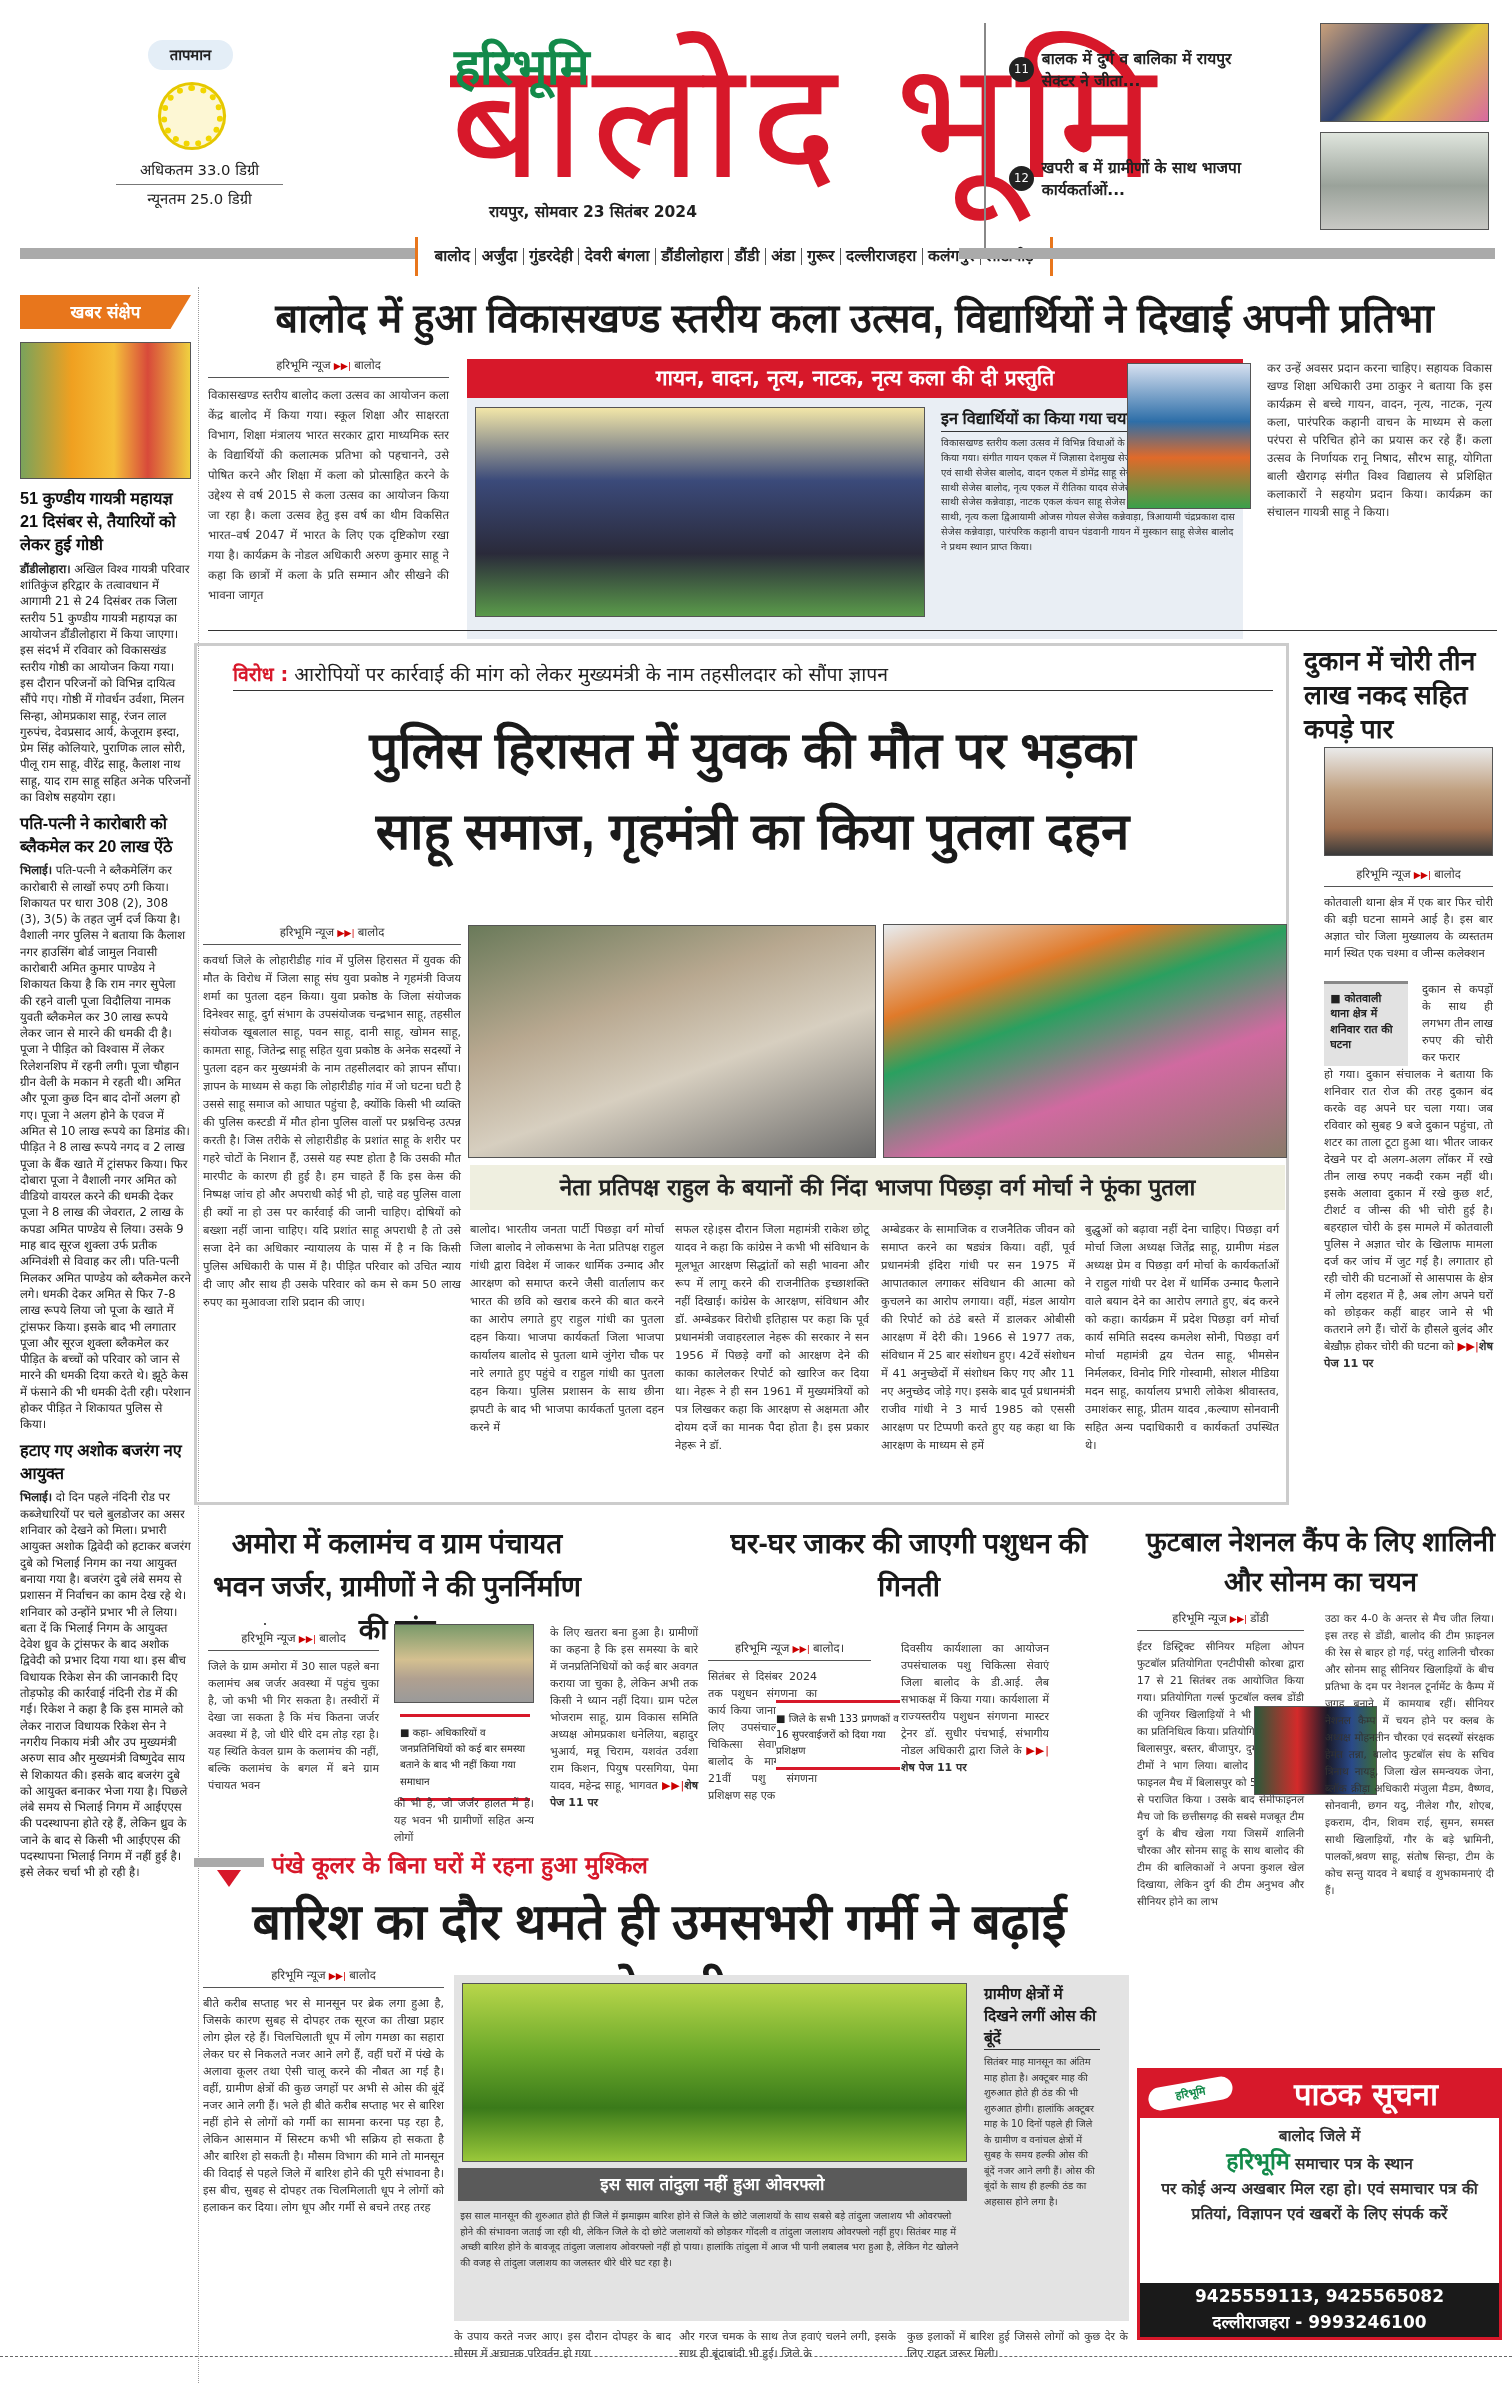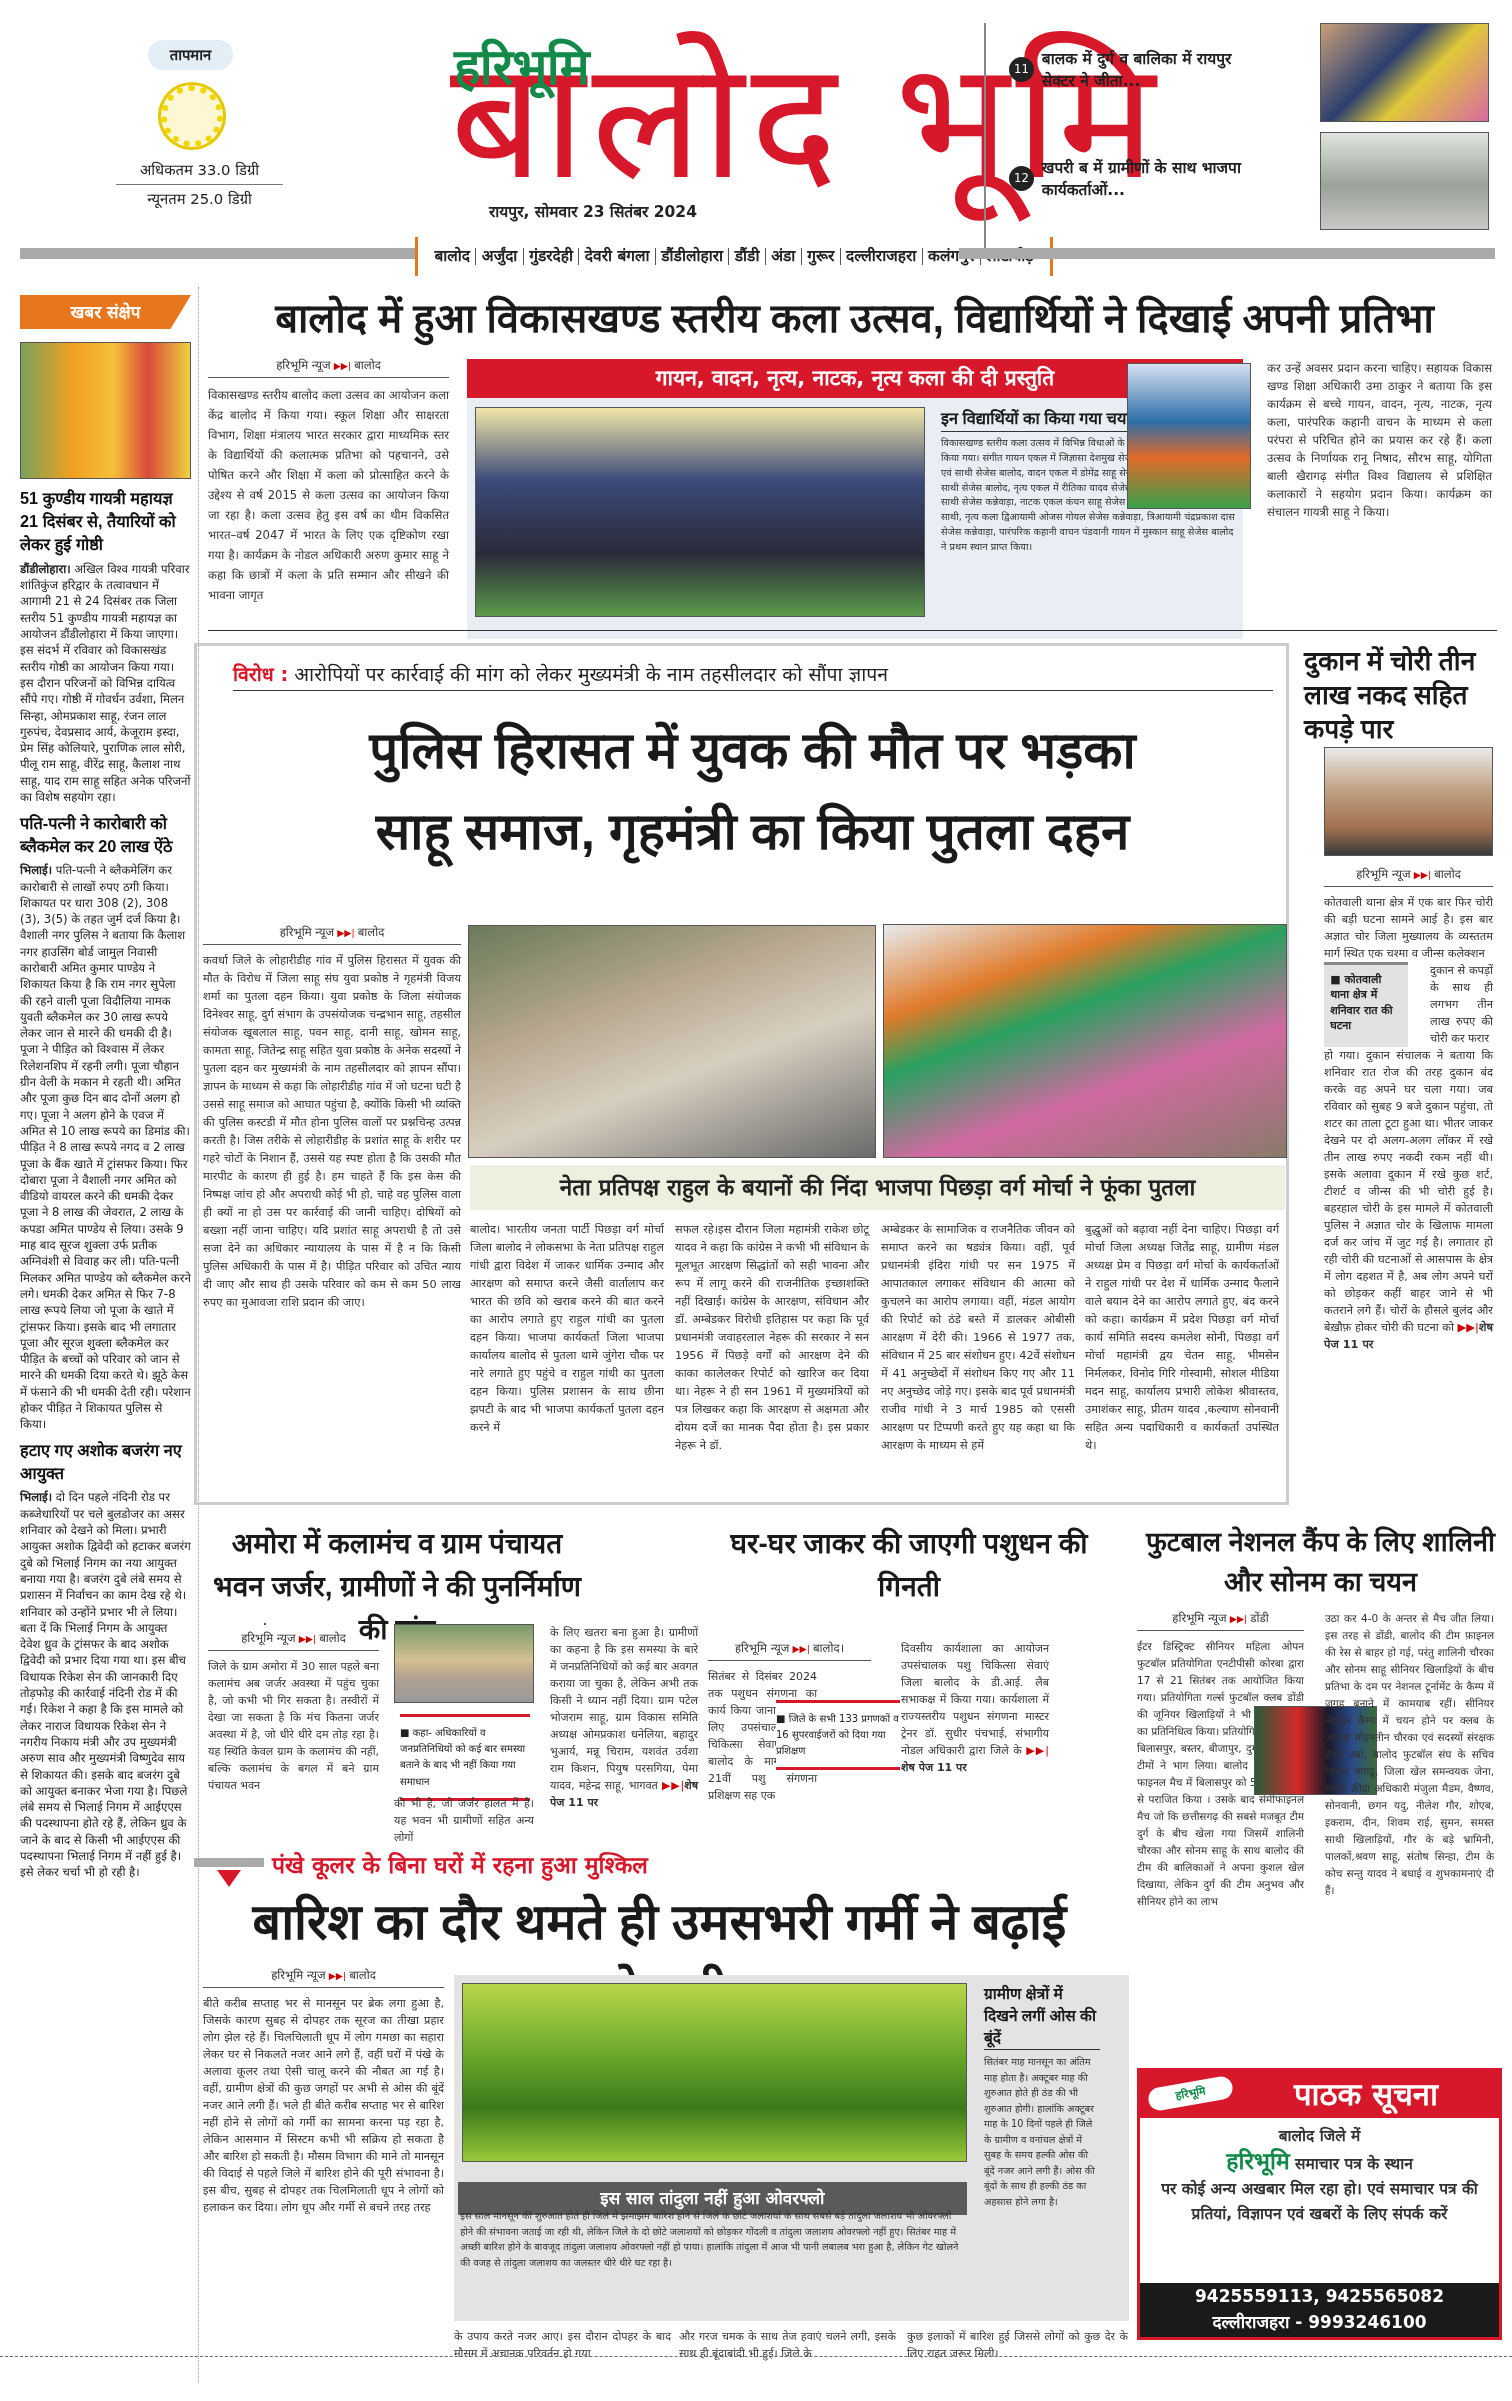--- a/index.html
+++ b/index.html
@@ -127,21 +127,21 @@
 <div class="abs txt" style="left:470px;top:1221px;width:194px;font-size:11.3px;line-height:18px">बालोद। भारतीय जनता पार्टी पिछड़ा वर्ग मोर्चा जिला बालोद ने लोकसभा के नेता प्रतिपक्ष राहुल गांधी द्वारा विदेश में जाकर धार्मिक उन्माद और आरक्षण को समाप्त करने जैसी वार्तालाप कर भारत की छवि को खराब करने की बात करने का आरोप लगाते हुए राहुल गांधी का पुतला दहन किया। भाजपा कार्यकर्ता जिला भाजपा कार्यालय बालोद से पुतला थामे जुंगेरा चौक पर नारे लगाते हुए पहुंचे व राहुल गांधी का पुतला दहन किया। पुलिस प्रशासन के साथ छीना झपटी के बाद भी भाजपा कार्यकर्ता पुतला दहन करने में</div>
 <div class="abs txt" style="left:675px;top:1221px;width:194px;font-size:11.3px;line-height:18px">सफल रहे।इस दौरान जिला महामंत्री राकेश छोटू यादव ने कहा कि कांग्रेस ने कभी भी संविधान के मूलभूत आरक्षण सिद्धांतों को सही भावना और रूप में लागू करने की राजनीतिक इच्छाशक्ति नहीं दिखाई। कांग्रेस के आरक्षण, संविधान और डॉ. अम्बेडकर विरोधी इतिहास पर कहा कि पूर्व प्रधानमंत्री जवाहरलाल नेहरू की सरकार ने सन 1956 में पिछड़े वर्गों को आरक्षण देने की काका कालेलकर रिपोर्ट को खारिज कर दिया था। नेहरू ने ही सन 1961 में मुख्यमंत्रियों को पत्र लिखकर कहा कि आरक्षण से अक्षमता और दोयम दर्जे का मानक पैदा होता है। इस प्रकार नेहरू ने डॉ.</div>
 <div class="abs txt" style="left:881px;top:1221px;width:194px;font-size:11.3px;line-height:18px">अम्बेडकर के सामाजिक व राजनैतिक जीवन को समाप्त करने का षड्यंत्र किया। वहीं, पूर्व प्रधानमंत्री इंदिरा गांधी पर सन 1975 में आपातकाल लगाकर संविधान की आत्मा को कुचलने का आरोप लगाया। वहीं, मंडल आयोग की रिपोर्ट को ठंडे बस्ते में डालकर ओबीसी आरक्षण में देरी की। 1966 से 1977 तक, संविधान में 25 बार संशोधन हुए। 42वें संशोधन में 41 अनुच्छेदों में संशोधन किए गए और 11 नए अनुच्छेद जोड़े गए। इसके बाद पूर्व प्रधानमंत्री राजीव गांधी ने 3 मार्च 1985 को एससी आरक्षण पर टिप्पणी करते हुए यह कहा था कि आरक्षण के माध्यम से हमें</div>
 <div class="abs txt" style="left:1085px;top:1221px;width:194px;font-size:11.3px;line-height:18px">बुद्धुओं को बढ़ावा नहीं देना चाहिए। पिछड़ा वर्ग मोर्चा जिला अध्यक्ष जितेंद्र साहू, ग्रामीण मंडल अध्यक्ष प्रेम व पिछड़ा वर्ग मोर्चा के कार्यकर्ताओं ने राहुल गांधी पर देश में धार्मिक उन्माद फैलाने वाले बयान देने का आरोप लगाते हुए, बंद करने को कहा। कार्यक्रम में प्रदेश पिछड़ा वर्ग मोर्चा कार्य समिति सदस्य कमलेश सोनी, पिछड़ा वर्ग मोर्चा महामंत्री द्वय चेतन साहू, भीमसेन निर्मलकर, विनोद गिरि गोस्वामी, सोशल मीडिया मदन साहू, कार्यालय प्रभारी लोकेश श्रीवास्तव, उमाशंकर साहू, प्रीतम यादव ,कल्याण सोनवानी सहित अन्य पदाधिकारी व कार्यकर्ता उपस्थित थे।</div>
 
 <div class="abs head" style="left:1304px;top:644px;width:194px;font-size:26.4px;line-height:34px;">दुकान में चोरी तीन लाख नकद सहित कपड़े पार</div>
 <div class="abs img" style="left:1324px;top:747px;width:169px;height:109px;background:linear-gradient(180deg,#eaeaea,#c0a080 40%,#a07050 75%,#3a3a3a)"></div>
 <div class="abs" style="left:1324px;top:866px;width:169px">
   <div class="byline"><span>हरिभूमि न्यूज</span><span class="arr">▶▶|</span><span>बालोद</span></div>
   <div class="txt" style="font-size:11.3px;line-height:17px">कोतवाली थाना क्षेत्र में एक बार फिर चोरी की बड़ी घटना सामने आई है। इस बार अज्ञात चोर जिला मुख्यालय के व्यस्ततम मार्ग स्थित एक चश्मा व जीन्स कलेक्शन</div>
-  <div style="display:flex;gap:22px;margin-top:0">
+  <div style="display:flex;gap:14px;margin-top:19px">
     <div class="callout" style="width:84px;font-size:11px;line-height:15.5px">■ <span>कोतवाली थाना क्षेत्र में शनिवार रात की घटना</span></div>
     <div class="txt" style="font-size:11.3px;line-height:17px;flex:1">दुकान से कपड़ों के साथ ही लगभग तीन लाख रुपए की चोरी कर फरार</div>
   </div>
   <div class="txt" style="font-size:11.3px;line-height:17px"><span>हो गया। दुकान संचालक ने बताया कि शनिवार रात रोज की तरह दुकान बंद करके वह अपने घर चला गया। जब रविवार को सुबह 9 बजे दुकान पहुंचा, तो शटर का ताला टूटा हुआ था। भीतर जाकर देखने पर दो अलग-अलग लॉकर में रखे तीन लाख रुपए नकदी रकम नहीं थी। इसके अलावा दुकान में रखे कुछ शर्ट, टीशर्ट व जीन्स की भी चोरी हुई है। बहरहाल चोरी के इस मामले में कोतवाली पुलिस ने अज्ञात चोर के खिलाफ मामला दर्ज कर जांच में जुट गई है। लगातार हो रही चोरी की घटनाओं से आसपास के क्षेत्र में लोग दहशत में है, अब लोग अपने घरों को छोड़कर कहीं बाहर जाने से भी कतराने लगे हैं। चोरों के हौसले बुलंद और बेख़ौफ़ होकर चोरी की घटना को</span> <span class="more">▶▶|</span><b>शेष पेज 11 पर</b></div>
 </div>
 
 <div class="abs head" style="left:203px;top:1522px;width:388px;font-size:28px;line-height:43px;text-align:center">अमोरा में कलामंच व ग्राम पंचायत भवन जर्जर, ग्रामीणों ने की पुनर्निर्माण की मांग</div>
 <div class="abs" style="left:208px;top:1630px;width:171px">
   <div class="byline"><span>हरिभूमि न्यूज</span><span class="arr">▶▶|</span><span>बालोद</span></div>
   <div class="txt" style="font-size:11px;line-height:17px">जिले के ग्राम अमोरा में 30 साल पहले बना कलामंच अब जर्जर अवस्था में पहुंच चुका है, जो कभी भी गिर सकता है। तस्वीरों में देखा जा सकता है कि मंच कितना जर्जर अवस्था में है, जो धीरे धीरे दम तोड़ रहा है। यह स्थिति केवल ग्राम के कलामंच की नहीं, बल्कि कलामंच के बगल में बने ग्राम पंचायत भवन</div>
@@ -178,21 +178,21 @@
 <div class="abs" style="left:194px;top:1858px;width:70px;height:9.3px;background:#aaa"></div>
 <div class="abs" style="left:217px;top:1870px;width:0;height:0;border-left:12.4px solid transparent;border-right:12.4px solid transparent;border-top:17px solid #d7182a"></div>
 <div class="abs" style="left:272px;top:1848px;width:621px;font-size:23px;font-weight:bold;color:#d7182a">पंखे कूलर के बिना घरों में रहना हुआ मुश्किल</div>
 <div class="abs head" style="left:186px;top:1887px;width:947px;font-size:50px;line-height:70px;text-align:center">बारिश का दौर थमते ही उमसभरी गर्मी ने बढ़ाई परेशानी</div>
 <div class="abs" style="left:203px;top:1967px;width:241px">
   <div class="byline"><span>हरिभूमि न्यूज</span><span class="arr">▶▶|</span><span>बालोद</span></div>
   <div class="txt" style="font-size:11.3px;line-height:17px">बीते करीब सप्ताह भर से मानसून पर ब्रेक लगा हुआ है, जिसके कारण सुबह से दोपहर तक सूरज का तीखा प्रहार लोग झेल रहे हैं। चिलचिलाती धूप में लोग गमछा का सहारा लेकर घर से निकलते नजर आने लगे हैं, वहीं घरों में पंखे के अलावा कूलर तथा ऐसी चालू करने की नौबत आ गई है। वहीं, ग्रामीण क्षेत्रों की कुछ जगहों पर अभी से ओस की बूंदें नजर आने लगी हैं। भले ही बीते करीब सप्ताह भर से बारिश नहीं होने से लोगों को गर्मी का सामना करना पड़ रहा है, लेकिन आसमान में सिस्टम कभी भी सक्रिय हो सकता है और बारिश हो सकती है। मौसम विभाग की माने तो मानसून की विदाई से पहले जिले में बारिश होने की पूरी संभावना है। इस बीच, सुबह से दोपहर तक चिलमिलाती धूप ने लोगों को हलाकन कर दिया। लोग धूप और गर्मी से बचने तरह तरह</div>
 </div>
 <div class="abs" style="left:454px;top:1975px;width:675px;height:346px;background:#e3e3e3">
   <div class="img" style="position:absolute;left:7.8px;top:7.8px;width:505px;height:179px;background:linear-gradient(180deg,#b8d64a,#6aa82a 40%,#3a7a1a 70%,#9ac83a)"></div>
-  <div style="position:absolute;left:3.9px;top:207px;width:509px;height:33px;background:#5a5a5a;color:#fff;font-weight:bold;font-size:17px;line-height:33px;text-align:center">इस साल तांदुला नहीं हुआ ओवरफ्लो</div>
+  <div style="position:absolute;left:3.9px;top:193px;width:509px;height:33px;background:#5a5a5a;color:#fff;font-weight:bold;font-size:17px;line-height:33px;text-align:center">इस साल तांदुला नहीं हुआ ओवरफ्लो</div>
   <div style="position:absolute;left:6.2px;top:233px;width:505px;font-size:9.7px;line-height:15.5px;color:#333">इस साल मानसून की शुरुआत होते ही जिले में झमाझम बारिश होने से जिले के छोटे जलाशयों के साथ सबसे बड़े तांदुला जलाशय भी ओवरफ्लो होने की संभावना जताई जा रही थी, लेकिन जिले के दो छोटे जलाशयों को छोड़कर गोंदली व तांदुला जलाशय ओवरफ्लो नहीं हुए। सितंबर माह में अच्छी बारिश होने के बावजूद तांदुला जलाशय ओवरफ्लो नहीं हो पाया। हालांकि तांदुला में आज भी पानी लबालब भरा हुआ है, लेकिन गेट खोलने की वजह से तांदुला जलाशय का जलस्तर धीरे धीरे घट रहा है।</div>
   <div style="position:absolute;left:530px;top:7.8px;width:116px">
     <div class="head" style="font-size:15.5px;line-height:22px;border-bottom:1.6px solid #333;margin-bottom:4.7px">ग्रामीण क्षेत्रों में दिखने लगीं ओस की बूंदें</div>
     <div style="font-size:9.7px;line-height:15.5px;color:#333">सितंबर माह मानसून का अंतिम माह होता है। अक्टूबर माह की शुरुआत होते ही ठंड की भी शुरुआत होगी। हालांकि अक्टूबर माह के 10 दिनों पहले ही जिले के ग्रामीण व वनांचल क्षेत्रों में सुबह के समय हल्की ओस की बूंदें नजर आने लगी हैं। ओस की बूंदों के साथ ही हल्की ठंड का अहसास होने लगा है।</div>
   </div>
 </div>
 <div class="abs txt" style="left:454px;top:2328px;width:217px;font-size:11px;line-height:17px">के उपाय करते नजर आए। इस दौरान दोपहर के बाद मौसम में अचानक परिवर्तन हो गया</div>
 <div class="abs txt" style="left:679px;top:2328px;width:217px;font-size:11px;line-height:17px">और गरज चमक के साथ तेज हवाएं चलने लगी, इसके साथ ही बूंदाबांदी भी हुई। जिले के</div>
 <div class="abs txt" style="left:907px;top:2328px;width:221px;font-size:11px;line-height:17px">कुछ इलाकों में बारिश हुई जिससे लोगों को कुछ देर के लिए राहत जरूर मिली।</div>
 

